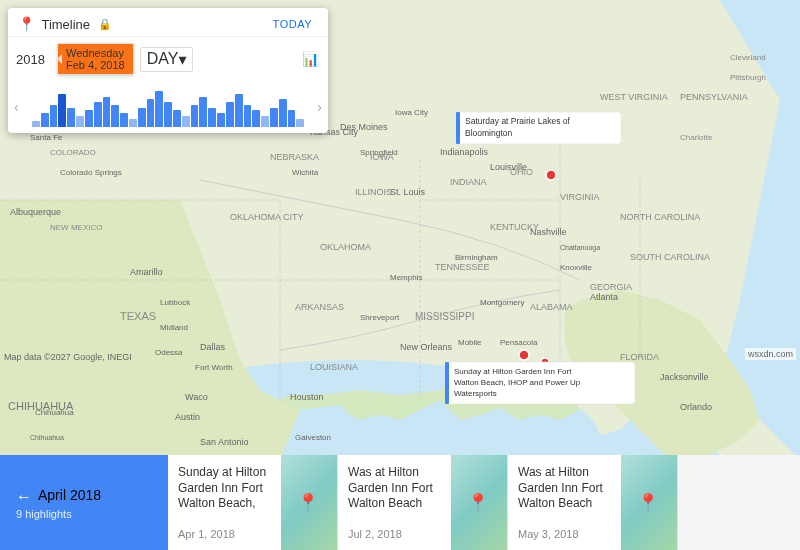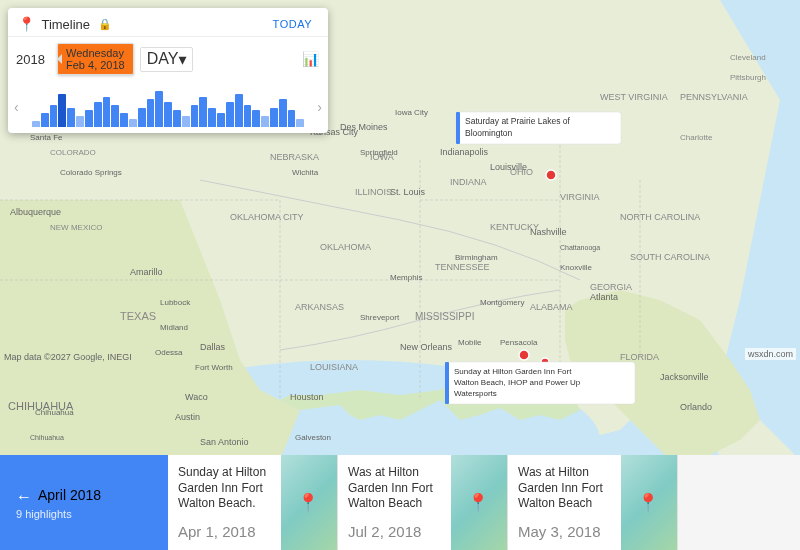--- a/index.html
+++ b/index.html
@@ -245,21 +245,21 @@
 
     .highlight-title {
       font-size: 12px;
       color: #333;
       line-height: 1.3;
       max-height: 48px;
       overflow: hidden;
     }
 
     .highlight-date {
-      font-size: 15px;
+      font-size: 11px;
       color: #888;
       margin-top: 16px;
     }
 
     .highlight-thumb {
       width: 56px;
       flex-shrink: 0;
       background: #c8e6c9;
       display: flex;
       align-items: center;

